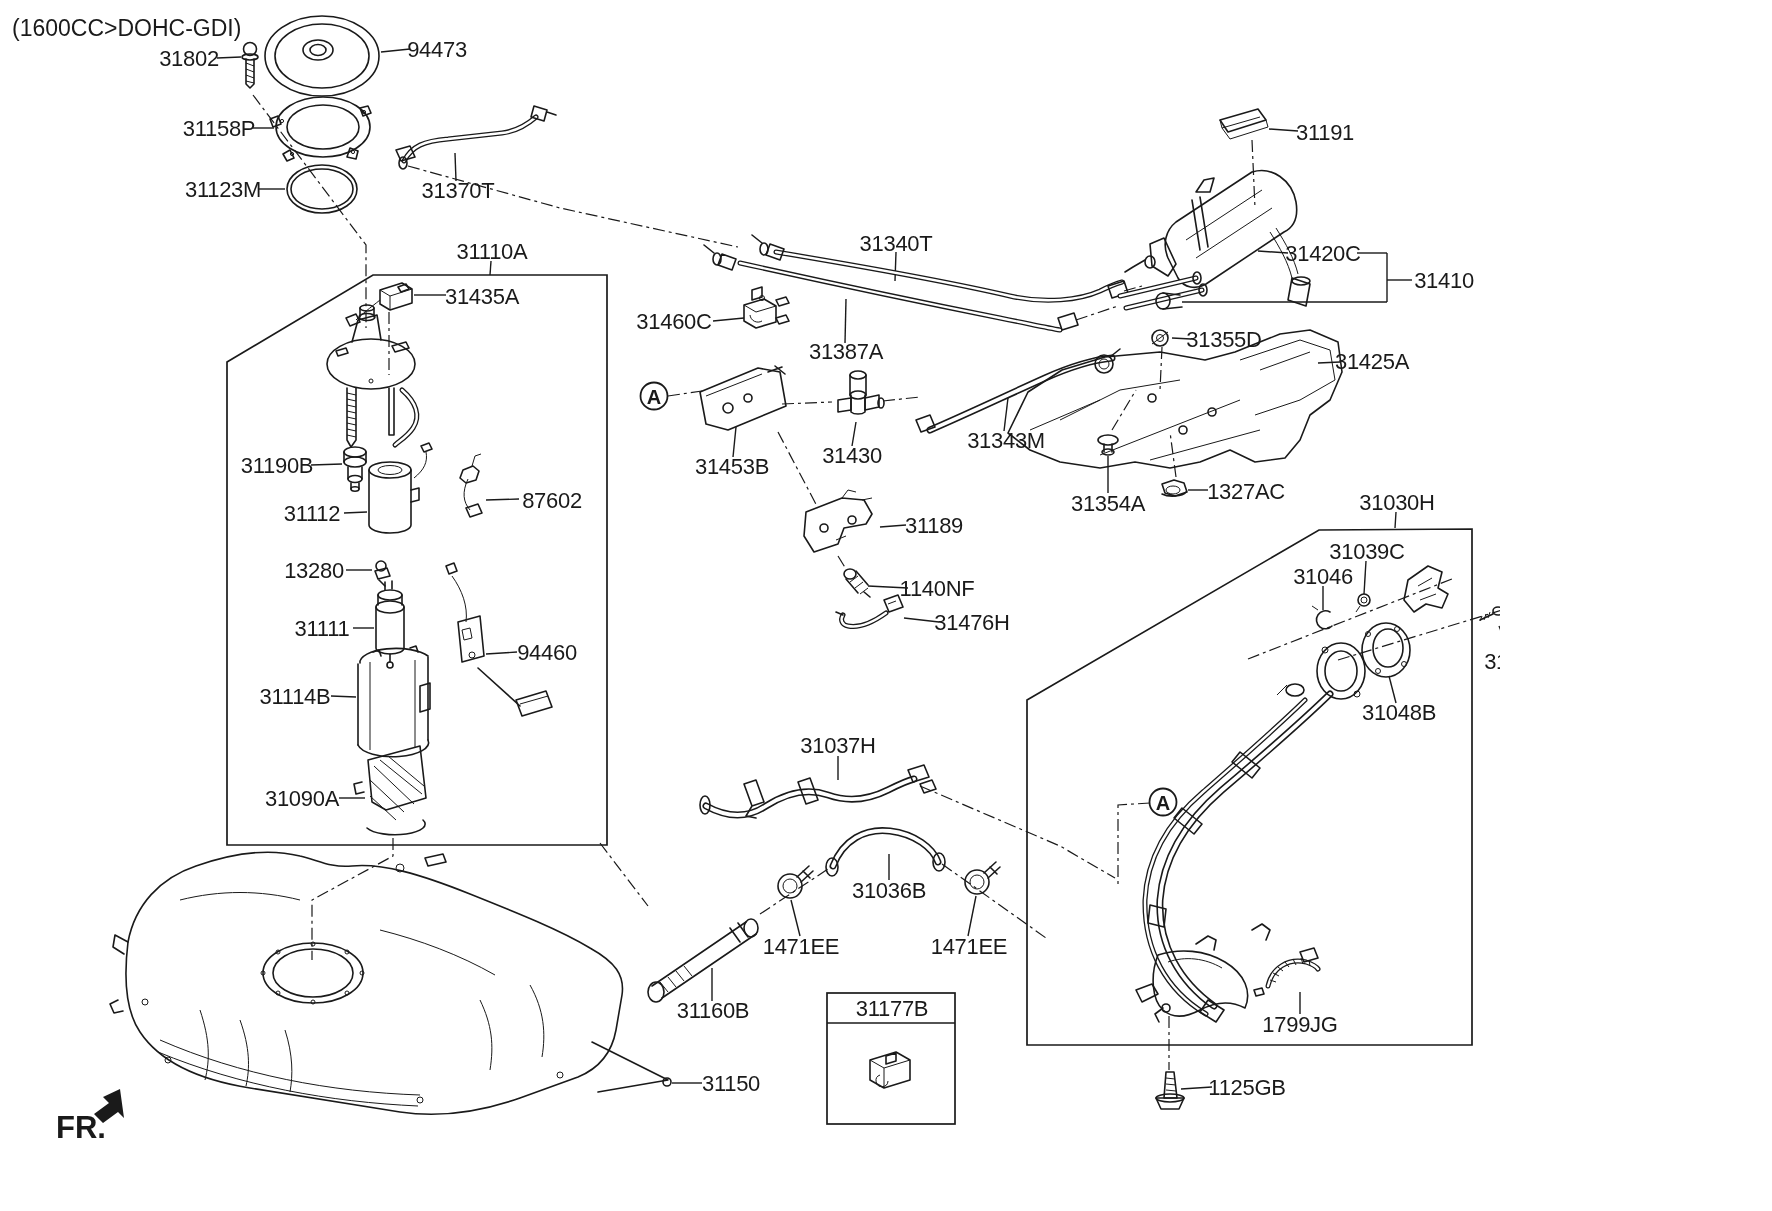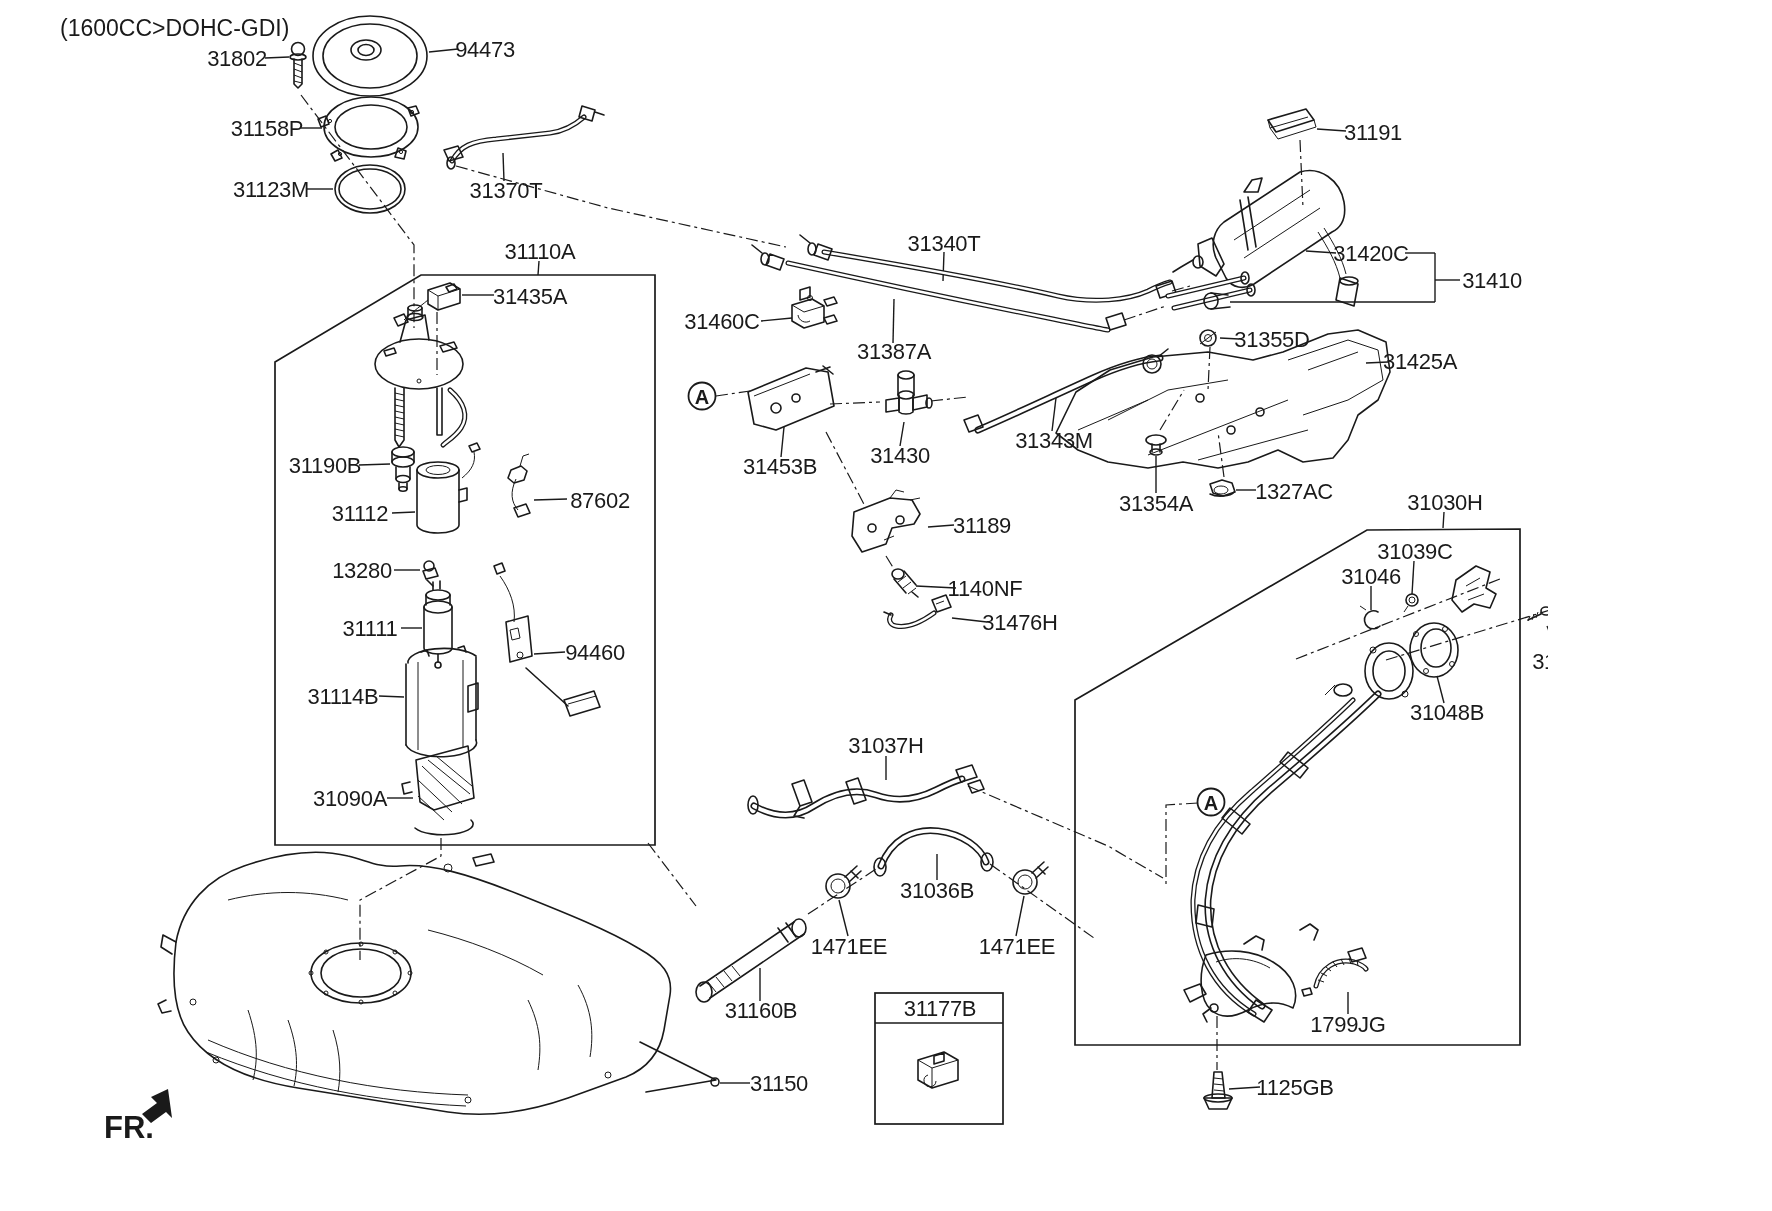--- a/index.html
+++ b/index.html
@@ -1,17 +1,17 @@
 <!DOCTYPE html>
 <html><head>
 <meta charset="utf-8">
 <style>
   html,body{margin:0;padding:0;background:#ffffff;}
   .stage{position:relative;width:1500px;height:1211px;background:#ffffff;overflow:hidden;
-         font-family:"Liberation Sans", sans-serif;margin-left:48px;}
+         font-family:"Liberation Sans", sans-serif;}
   svg{display:block}
   .ln{stroke:#1a1a1a;stroke-width:1.6;fill:none;stroke-linecap:round;stroke-linejoin:round;}
   .thin{stroke:#1a1a1a;stroke-width:1;fill:none;}
   .leader{stroke:#1a1a1a;stroke-width:1.4;fill:none;}
   .phantom{stroke:#1a1a1a;stroke-width:1.2;fill:none;stroke-dasharray:12 4 3 4;}
   .box{stroke:#1a1a1a;stroke-width:1.7;fill:none;}
   .to{stroke:#1a1a1a;stroke-width:7;fill:none;stroke-linecap:round;}
   .ti{stroke:#ffffff;stroke-width:3.8;fill:none;stroke-linecap:round;}
   .to2{stroke:#1a1a1a;stroke-width:5;fill:none;stroke-linecap:round;}
   .ti2{stroke:#ffffff;stroke-width:2.4;fill:none;stroke-linecap:round;}

